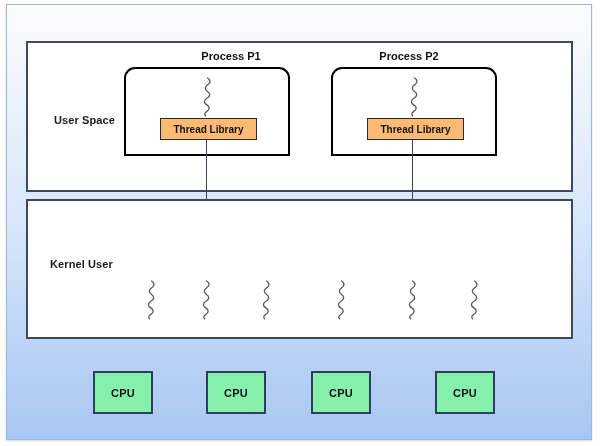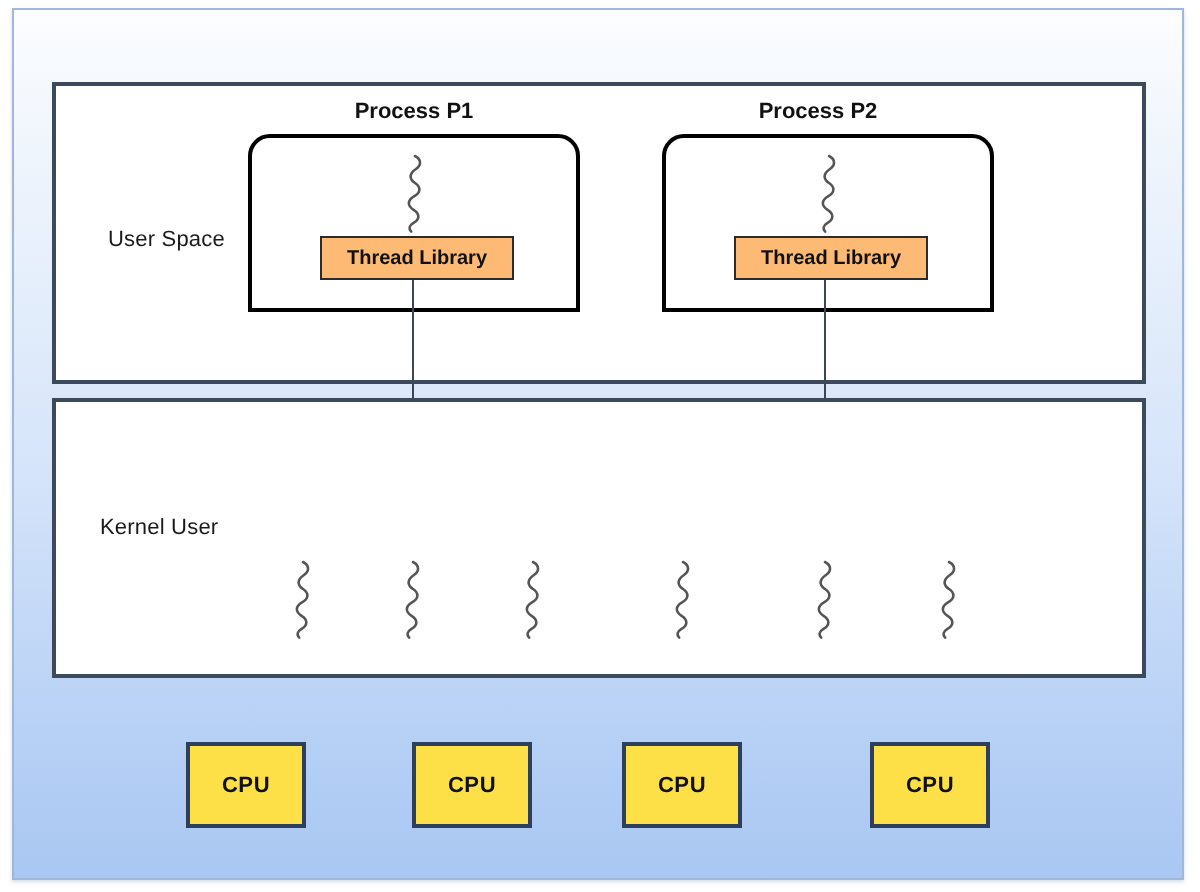--- a/index.html
+++ b/index.html
@@ -48,32 +48,32 @@
   #kernel-space-panel {
     left: 26px;
     top: 199px;
     width: 547px;
     height: 140px;
   }
 
   .space-label {
     position: absolute;
     font-size: 11px;
-    font-weight: normal;
+    font-weight: bold;
     color: #1a1a1a;
     white-space: nowrap;
     letter-spacing: 0.1px;
     text-align: center;
   }
   #user-space-label  { left: 54px; top: 114px; }
   #kernel-space-label { left: 50px; top: 258px; }
 
   
   .process-group { position: absolute; }
-  #process-p1-group { left: 124px; top: 50px; width: 166px; height: 106px; }
+  #process-p1-group { left: 124px; top: 50px; width: 166px; height: 106px; padding-left: 48px; }
   #process-p2-group { left: 331px; top: 50px; width: 156px; height: 106px; }
 
   .process-title {
     position: absolute;
     top: 0;
     left: 0;
     width: 100%;
     text-align: center;
     font-size: 11px;
     font-weight: bold;
@@ -142,21 +142,21 @@
   .kernel-squiggle { top: 280px; }
 
   
   .cpu-box {
     position: absolute;
     top: 371px;
     width: 60px;
     height: 43px;
     box-sizing: border-box;
     border: 2px solid #2c3f5d;
-    background: #fde047;
+    background: #86efac;
     display: flex;
     align-items: center;
     justify-content: center;
     font-size: 11px;
     font-weight: bold;
     color: #111111;
     letter-spacing: 0.3px;
   }
 </style>
 </head>

